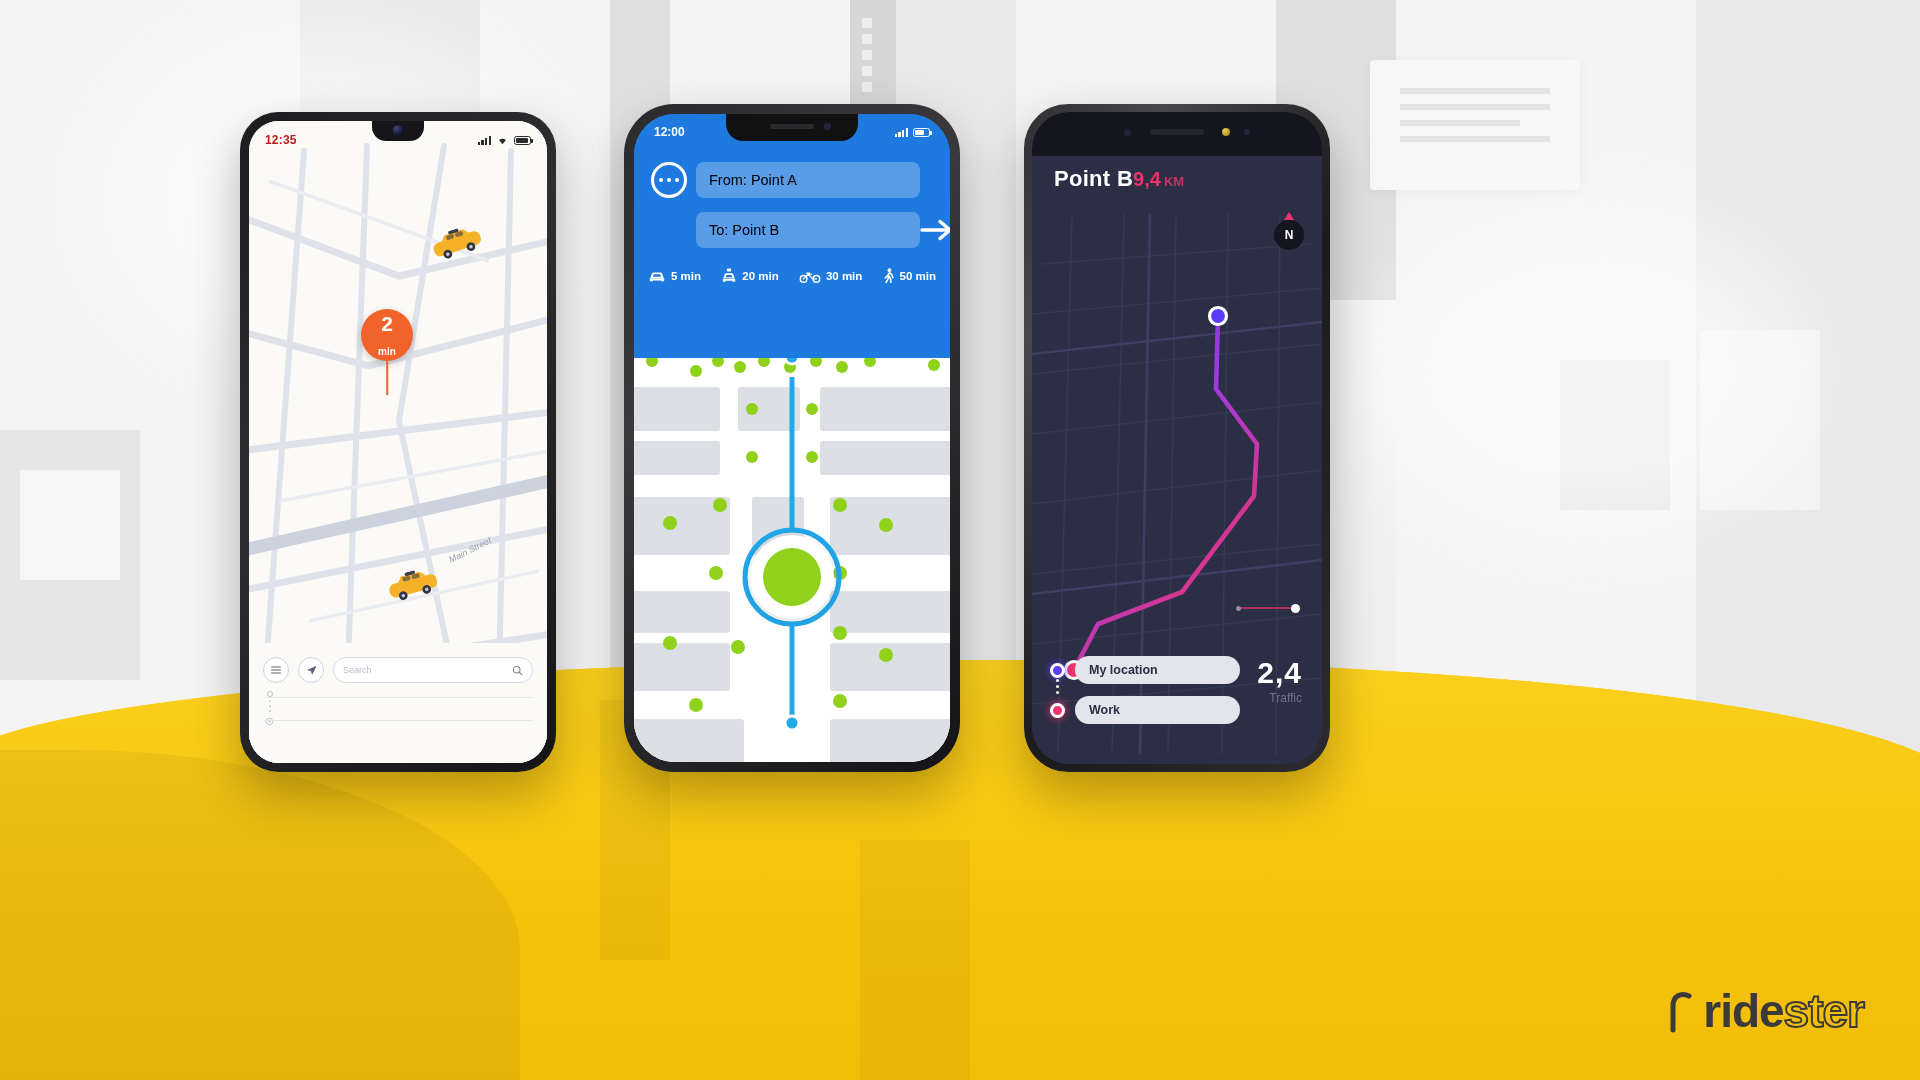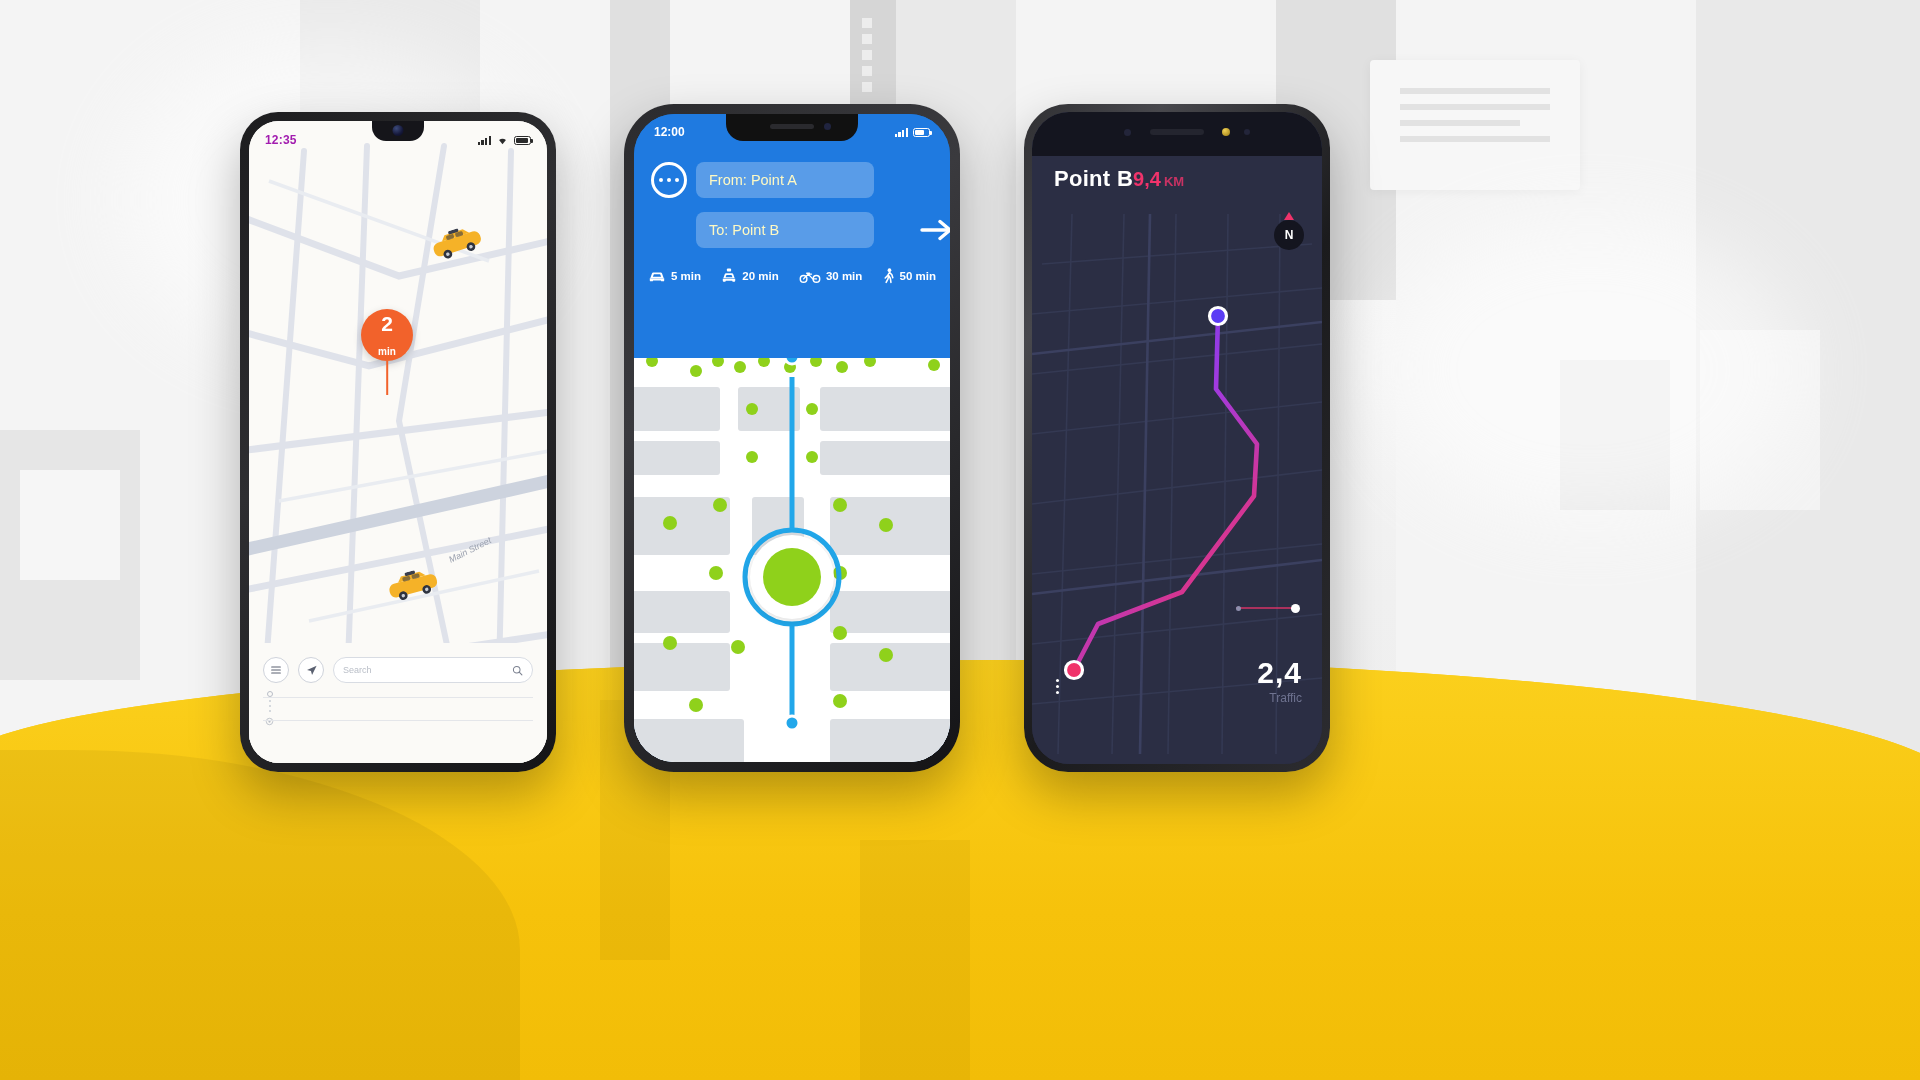--- a/index.html
+++ b/index.html
@@ -45,21 +45,21 @@
 
   
   #phone1 { left:240px; top:112px; width:316px; height:660px; }
   #phone1 .bezel { border-radius:38px; }
   #phone1 .screen { left:9px; top:9px; right:9px; bottom:9px; border-radius:30px; background:#fbfaf7; }
   .p1-notch { position:absolute; left:50%; transform:translateX(-50%); top:0; width:52px; height:20px;
     background:#15151a; border-bottom-left-radius:14px; border-bottom-right-radius:14px; z-index:6; }
   .p1-cam { position:absolute; left:50%; transform:translateX(-50%); top:4px; width:11px; height:11px; border-radius:50%;
     background:radial-gradient(circle at 35% 30%,#3c4a7a 0%,#15183a 60%,#0a0b18 100%); z-index:7; }
   .p1-status { position:absolute; left:0; right:0; top:8px; height:22px; display:flex; align-items:center;
-    justify-content:space-between; padding:0 16px; z-index:5; font-size:12px; font-weight:700; color:#a21caf; letter-spacing:.2px;}
+    justify-content:space-between; padding:0 16px; z-index:5; font-size:12px; font-weight:700; color:#b91c1c; letter-spacing:.2px;}
   .p1-status-right { display:flex; align-items:center; gap:5px; }
   .sig { display:flex; align-items:flex-end; gap:1.5px; height:10px; }
   .sig i { width:2.2px; background:#2b2b2b; display:block; }
   .sig i:nth-child(1){height:3px}.sig i:nth-child(2){height:5px}.sig i:nth-child(3){height:7px}.sig i:nth-child(4){height:9px}
   .batt { width:17px; height:9px; border:1.4px solid #2b2b2b; border-radius:2.5px; position:relative; }
   .batt::after{content:"";position:absolute;right:-3.2px;top:2.2px;width:2px;height:4px;background:#2b2b2b;border-radius:0 1px 1px 0;}
   .batt i{position:absolute;left:1px;top:1px;bottom:1px;width:12px;background:#2b2b2b;border-radius:1px;display:block;}
 
   .p1-map { position:absolute; inset:0; background:#fbfaf7; }
   .p1-map svg { position:absolute; inset:0; }
@@ -95,22 +95,22 @@
   .p2-status { position:absolute; left:0; right:0; top:8px; height:20px; display:flex; align-items:center; justify-content:space-between; padding:0 20px; z-index:8; color:#fff; font-size:12px; font-weight:700; }
   .p2-status .sig i { background:#fff; }
   .p2-status .batt { border-color:#fff; }
   .p2-status .batt::after{ background:#fff; }
   .p2-status .batt i{ background:#fff; width:9px; }
 
   .p2-head { position:absolute; left:0; right:0; top:0; height:244px; background:#1f7ae0; z-index:4; }
   .p2-dotsbtn { position:absolute; left:17px; top:48px; width:36px; height:36px; border-radius:50%; border:3px solid #fff;
     display:flex; align-items:center; justify-content:center; gap:3.5px; }
   .p2-dotsbtn i { width:4.5px; height:4.5px; border-radius:50%; background:#fff; display:block; }
-  .p2-field { position:absolute; left:62px; width:178px; height:36px; border-radius:8px; background:rgba(255,255,255,.26);
-    display:flex; align-items:center; padding:0 13px; color:#fef9c3; font-size:14.5px; font-weight:500; }
+  .p2-field { position:absolute; left:62px; width:224px; height:36px; border-radius:8px; background:rgba(255,255,255,.26);
+    display:flex; align-items:center; padding:0 13px; color:#000000; font-size:14.5px; font-weight:500; }
   .p2-field.f1 { top:48px; }
   .p2-field.f2 { top:98px; }
   .p2-go { position:absolute; left:286px; top:102px; width:34px; height:28px; }
   .p2-modes { position:absolute; left:0; right:0; top:148px; height:28px; display:flex; align-items:center;
     justify-content:space-between; padding:0 14px; color:#fff; }
   .p2-mode { display:flex; align-items:center; gap:5px; font-size:11.5px; font-weight:600; }
   .p2-mapwrap { position:absolute; left:0; right:0; top:177px; bottom:0; background:#fff; overflow:hidden; z-index:3; }
   .p2-mapwrap svg { position:absolute; inset:0; }
   .p2-pin { position:absolute; left:50%; transform:translateX(-50%); top:-4px; width:46px; height:64px; z-index:5; }
   .p2-pos { position:absolute; left:50%; transform:translate(-50%,-50%); top:286px; width:84px; height:84px; z-index:5; }
@@ -547,33 +547,55 @@
       </div>
 
       <div class="p3-head">
         <div class="p3-title">Point B</div>
         <div class="p3-dist">
           <span>9,4</span><span class="u">KM</span>
         </div>
       </div>
 
       <div class="p3-bottom">
+        <div class="p3-stops">
+          <div class="p3-row">
+            <div class="p3-bullet b1"></div>
+            <div class="p3-btn">
+              <span>My location</span>
+            </div>
+          </div>
+          <div class="p3-row">
+            <div class="p3-bullet b2"></div>
+            <div class="p3-btn">
+              <span>Work</span>
+            </div>
+          </div>
+        </div>
         <div class="p3-conn">
           <i></i>
           <i></i>
           <i></i>
         </div>
         <div class="p3-traffic">
           <div class="v">2,4</div>
           <div class="l">Traffic</div>
         </div>
       </div>
 
       <div class="p3-top"></div>
       <div class="p3-speaker"></div>
       <div class="p3-cam1"></div>
       <div class="p3-cam2"></div>
       <div class="p3-cam3"></div>
     </div>
   </div>
 
+  <div class="logo">
+    <svg width="34" height="46" viewBox="0 0 34 46" style="margin-right:2px">
+      <path d="M6 42 V18 C6 8 14 4 22 8" fill="none" stroke="#3a3a3a" stroke-width="5" stroke-linecap="round"></path>
+    </svg>
+    <div class="mark">
+      <span class="thin">ride</span><span class="out">ster</span>
+    </div>
+  </div>
 
 </div>
 
 </body></html>

